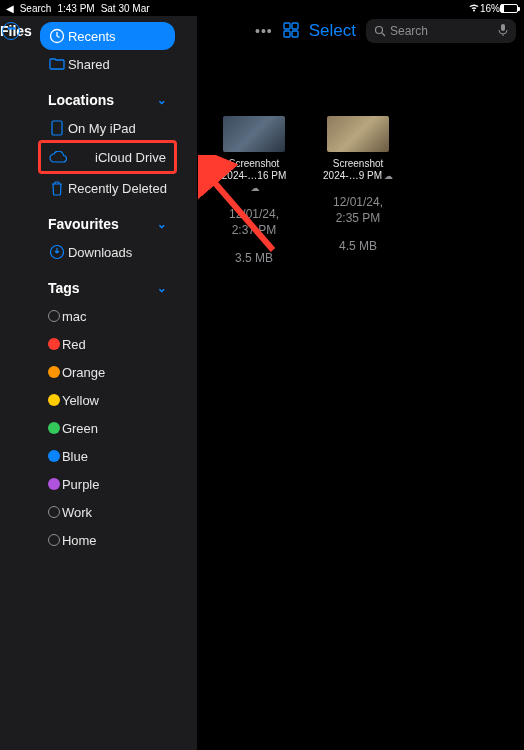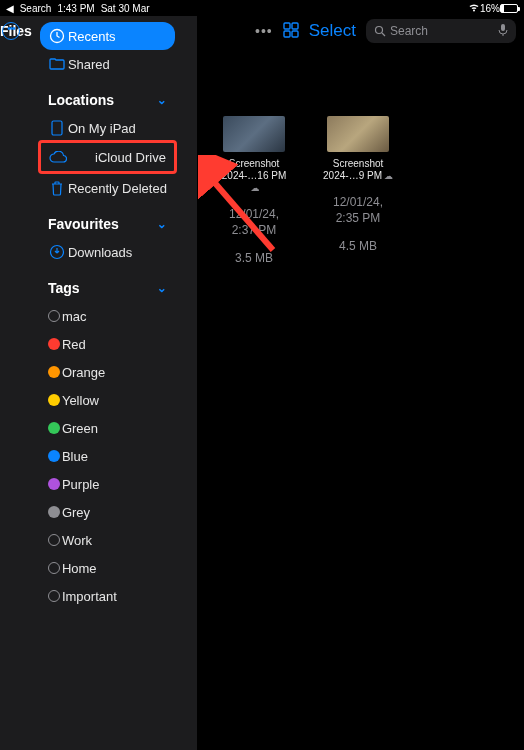--- a/index.html
+++ b/index.html
@@ -321,34 +321,26 @@
           </div>
           <div class="sb-item">
             <span class="tag-dot" style="background: rgb(10, 132, 255);"></span>
             <span>Blue</span>
           </div>
           <div class="sb-item">
             <span class="tag-dot" style="background: rgb(175, 82, 222);"></span>
             <span>Purple</span>
           </div>
           <div class="sb-item">
-            <span class="tag-dot" style="background: rgb(142, 142, 147);"></span>
-            <span>Grey</span>
-          </div>
-          <div class="sb-item">
             <span class="tag-ring"></span>
             <span>Work</span>
           </div>
           <div class="sb-item">
             <span class="tag-ring"></span>
             <span>Home</span>
-          </div>
-          <div class="sb-item">
-            <span class="tag-ring"></span>
-            <span>Important</span>
           </div>
         </div>
     </div>
   </div>
 
   <div class="main">
     <div class="main-top">
       <div class="dots">•••</div>
       <div class="main-top-right">
         <span class="grid-icon">

